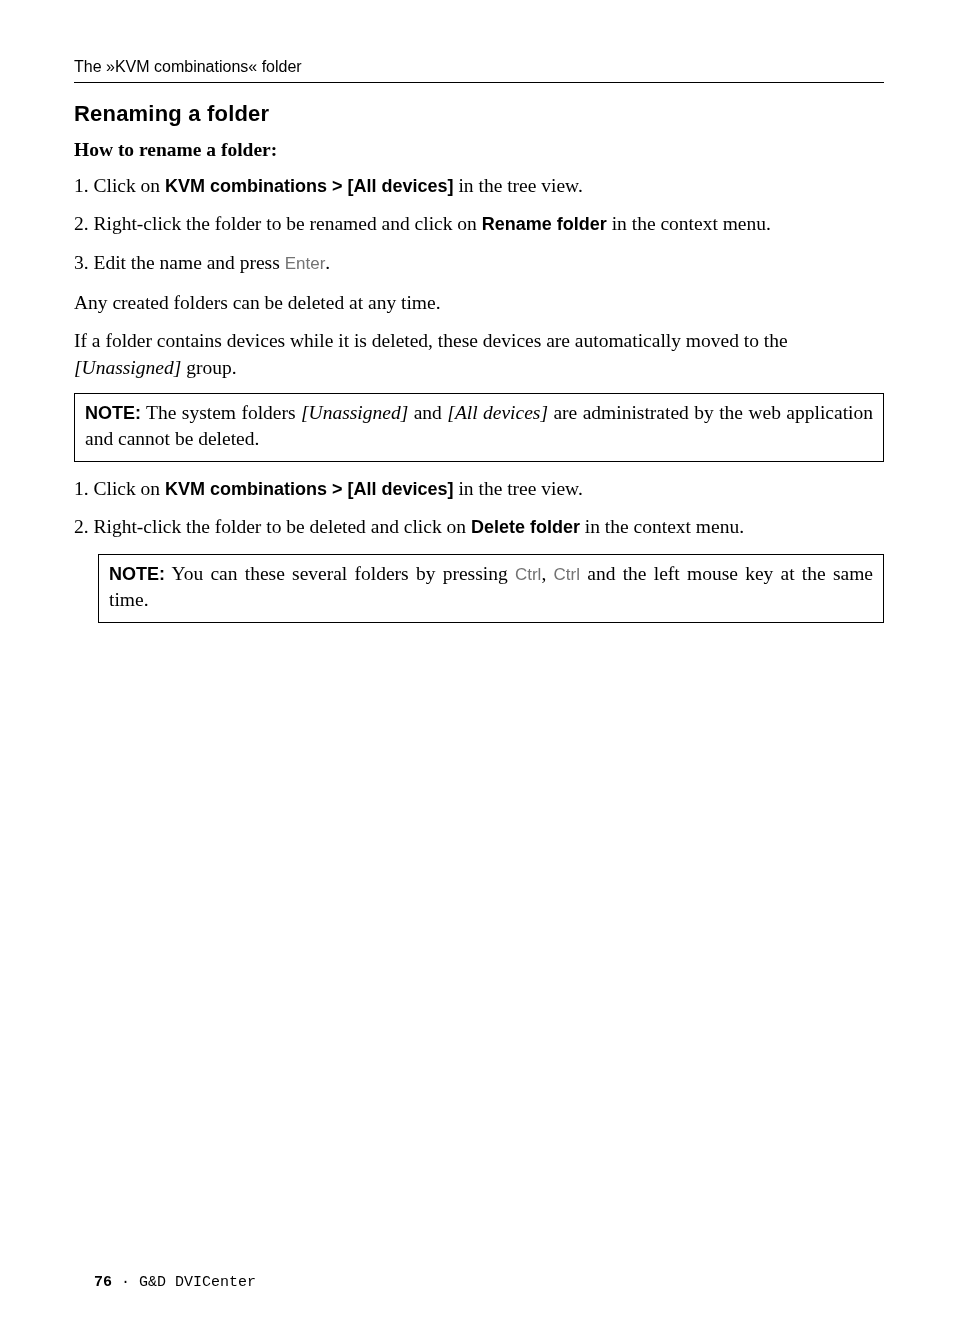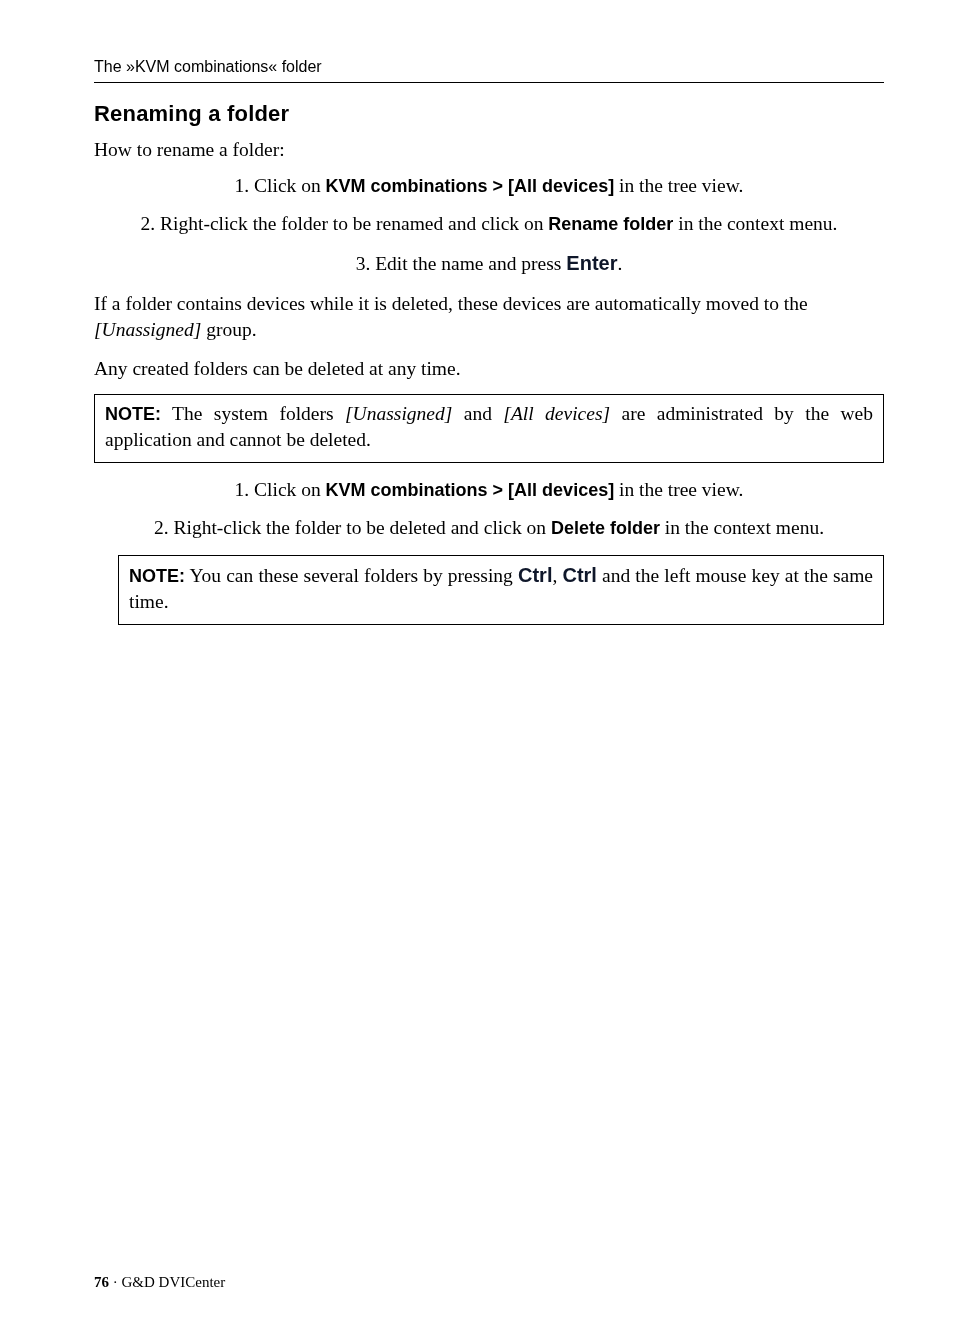--- a/index.html
+++ b/index.html
@@ -4,21 +4,21 @@
 <style>
   body {
     margin: 0;
     padding: 0;
     background: #fff;
     font-family: "Times New Roman", Times, serif;
     color: #000;
     width: 954px;
   }
   .page {
-    padding: 58px 70px 40px 94px;
+    padding: 58px 70px 40px 74px;
     box-sizing: border-box;
     width: 954px;
     min-height: 1339px;
     position: relative;
   }
   .running-head {
     font-family: Arial, Helvetica, sans-serif;
     font-size: 16px;
     color: #000;
     margin-bottom: 6px;
@@ -30,52 +30,51 @@
   }
   h2.section {
     font-family: Arial, Helvetica, sans-serif;
     font-weight: 900;
     font-size: 22px;
     margin: 14px 0 12px 0;
     letter-spacing: 0.2px;
   }
   .howto {
     font-family: "Times New Roman", Times, serif;
-    font-weight: normal;
+    font-weight: bold;
     font-size: 19.5px;
     margin: 10px 0 12px 0;
   }
   ol.steps {
     margin: 0 0 14px 0;
     padding-left: 0;
     list-style: none;
-    text-align: center;
   }
   ol.steps > li {
     font-size: 19.5px;
     line-height: 1.35;
     margin: 8px 0 12px 0;
     padding-left: 24px;
     text-indent: -24px;
   }
   .para {
     font-size: 19.5px;
     line-height: 1.35;
     margin: 10px 0 12px 0;
   }
   .sans-bold {
     font-family: Arial, Helvetica, sans-serif;
     font-weight: bold;
     font-size: 18px;
   }
   .sans-key {
     font-family: Arial, Helvetica, sans-serif;
-    font-weight: bold;
-    color: #0f172a;
-    font-size: 20px;
+    font-weight: normal;
+    color: #737373;
+    font-size: 17px;
   }
   .italic {
     font-style: italic;
   }
   .note-box {
     border: 1.2px solid #000;
     padding: 6px 10px 8px 10px;
     margin: 10px 0 14px 0;
     font-size: 19.5px;
     line-height: 1.35;
@@ -86,21 +85,21 @@
   }
   .note-label {
     font-family: Arial, Helvetica, sans-serif;
     font-weight: 900;
     font-size: 18px;
   }
   .footer {
     position: absolute;
     bottom: 48px;
     left: 94px;
-    font-family: Liberation Serif, serif;
+    font-family: Liberation Mono, monospace;
     font-size: 15px;
   }
   .footer .pnum {
     font-weight: bold;
   }
 </style>
 </head>
 <body>
 
 <div class="page">
@@ -121,25 +120,25 @@
       <span>2.</span>
       <span>Right-click the folder to be renamed and click on </span><span class="sans-bold">Rename folder</span><span> in the context menu.</span>
     </li>
     <li>
       <span>3.</span>
       <span>Edit the name and press </span><span class="sans-key">Enter</span><span>.</span>
     </li>
   </ol>
 
 
+  <div class="para">Any created folders can be deleted at any time.</div>
+
   <div class="para">
     <span>If a folder contains devices while it is deleted, these devices are automatically moved to the </span><span class="italic">[Unassigned]</span><span> group.</span>
   </div>
-
-  <div class="para">Any created folders can be deleted at any time.</div>
 
   <div class="note-box">
     <span class="note-label">NOTE:</span><span> The system folders </span><span class="italic">[Unassigned]</span><span> and </span><span class="italic">[All devices]</span><span> are administrated by the web application and cannot be deleted.</span>
   </div>
 
 
   <ol class="steps">
     <li>
       <span>1.</span>
       <span>Click on </span><span class="sans-bold">KVM combinations &gt; [All devices]</span><span> in the tree view.</span>

